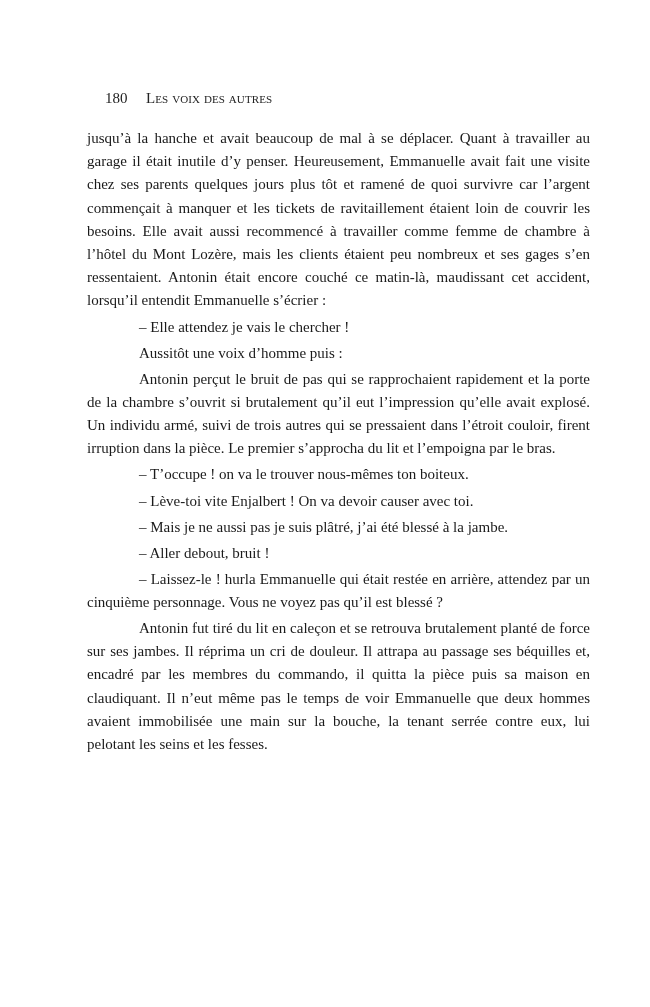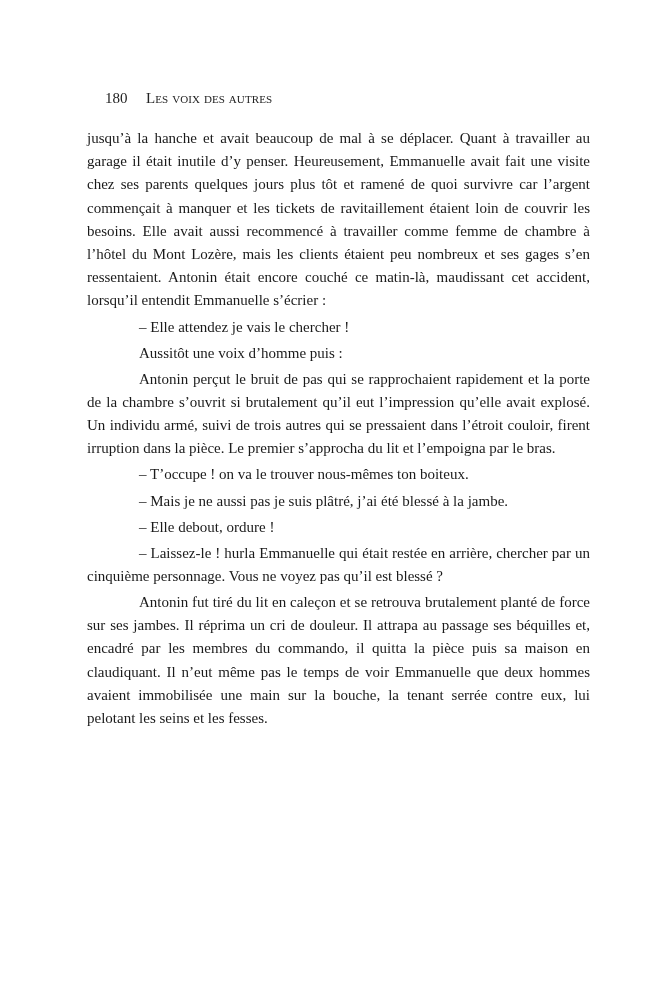--- a/index.html
+++ b/index.html
@@ -64,18 +64,19 @@
   <div class="running-head">
     <span class="folio">180</span><span class="title">Les voix des autres</span>
   </div>
 
   <div class="text">
     <p class="noindent">jusqu’à la hanche et avait beaucoup de mal à se déplacer. Quant à travailler au garage il était inutile d’y penser. Heureusement, Emmanuelle avait fait une visite chez ses parents quelques jours plus tôt et ramené de quoi survivre car l’argent commençait à manquer et les tickets de ravitaillement étaient loin de couvrir les besoins. Elle avait aussi recommencé à travailler comme femme de chambre à l’hôtel du Mont Lozère, mais les clients étaient peu nombreux et ses gages s’en ressentaient. Antonin était encore couché ce matin-là, maudissant cet accident, lorsqu’il entendit Emmanuelle s’écrier :</p>
     <p>– Elle attendez je vais le chercher !</p>
     <p>Aussitôt une voix d’homme puis :</p>
     <p>Antonin perçut le bruit de pas qui se rapprochaient rapidement et la porte de la chambre s’ouvrit si brutalement qu’il eut l’impression qu’elle avait explosé. Un individu armé, suivi de trois autres qui se pressaient dans l’étroit couloir, firent irruption dans la pièce. Le premier s’approcha du lit et l’empoigna par le bras.</p>
     <p>– T’occupe ! on va le trouver nous-mêmes ton boiteux.</p>
+    <p>– Lève-toi vite Enjalbert ! On va devoir causer avec toi.</p>
     <p>– Mais je ne aussi pas je suis plâtré, j’ai été blessé à la jambe.</p>
-    <p>– Elle debout, ordure !</p>
-    <p>– Laissez-le ! hurla Emmanuelle qui était restée en arrière, chercher par un cinquième personnage. Vous ne voyez pas qu’il est blessé ?</p>
+    <p>– Aller debout, bruit !</p>
+    <p>– Laissez-le ! hurla Emmanuelle qui était restée en arrière, attendez par un cinquième personnage. Vous ne voyez pas qu’il est blessé ?</p>
     <p>Antonin fut tiré du lit en caleçon et se retrouva brutalement planté de force sur ses jambes. Il réprima un cri de douleur. Il attrapa au passage ses béquilles et, encadré par les membres du commando, il quitta la pièce puis sa maison en claudiquant. Il n’eut même pas le temps de voir Emmanuelle que deux hommes avaient immobilisée une main sur la bouche, la tenant serrée contre eux, lui pelotant les seins et les fesses.</p>
   </div>
 </div>
 
 </body></html>

